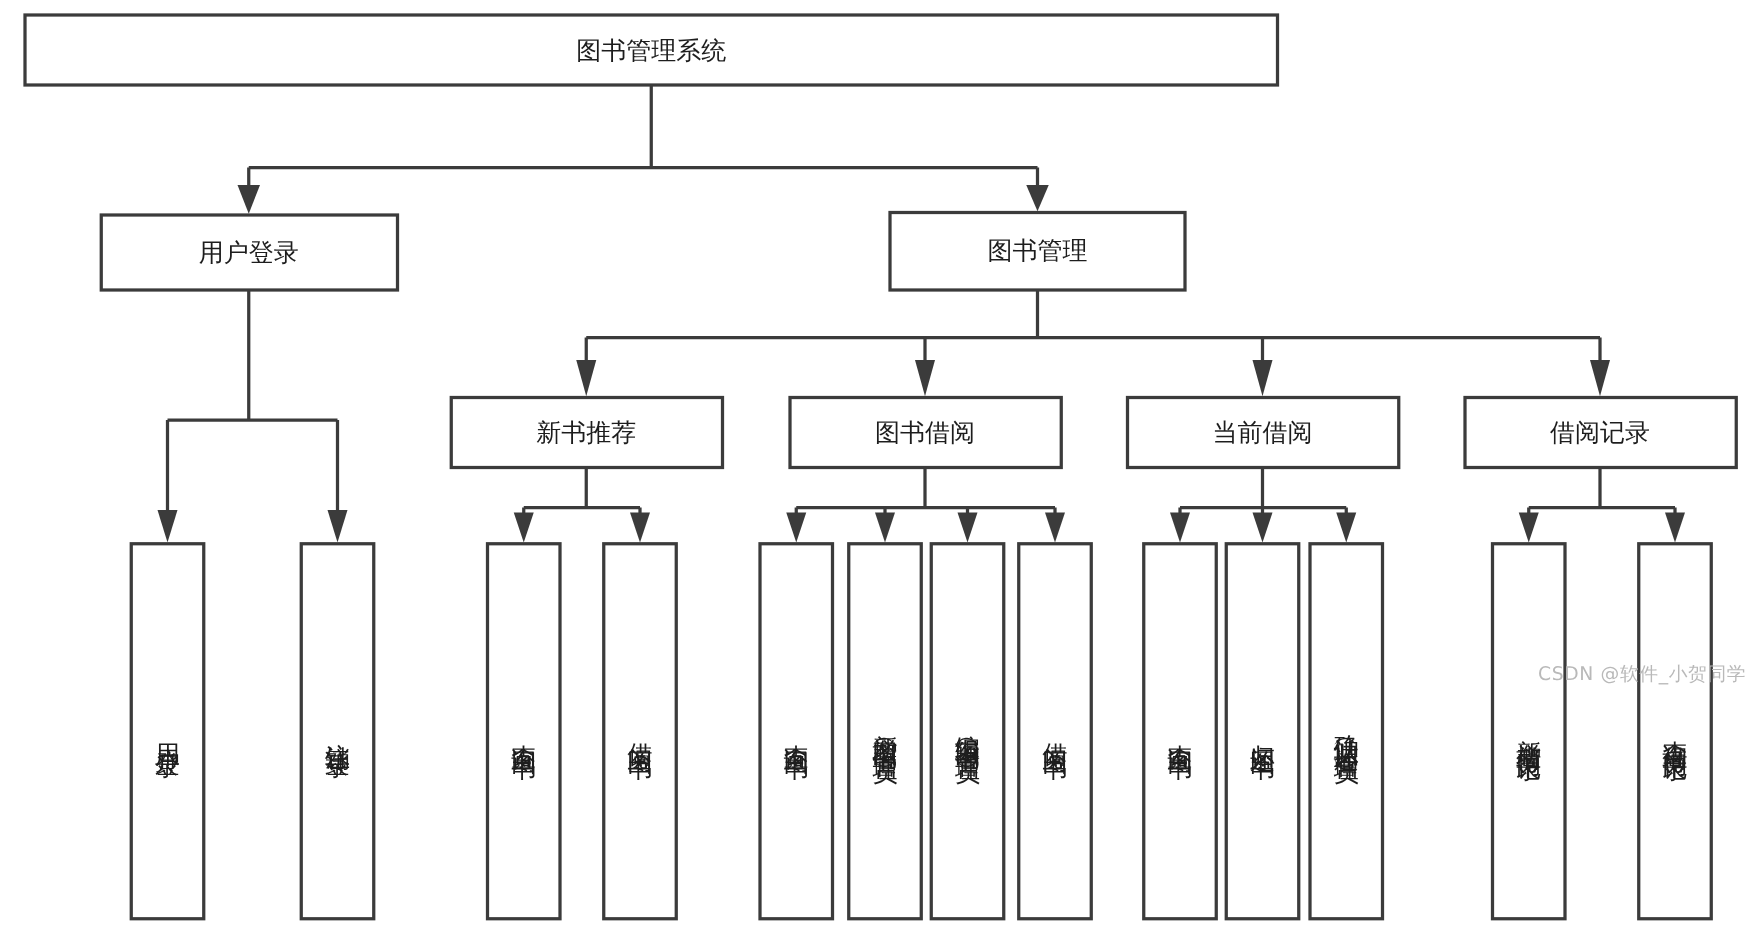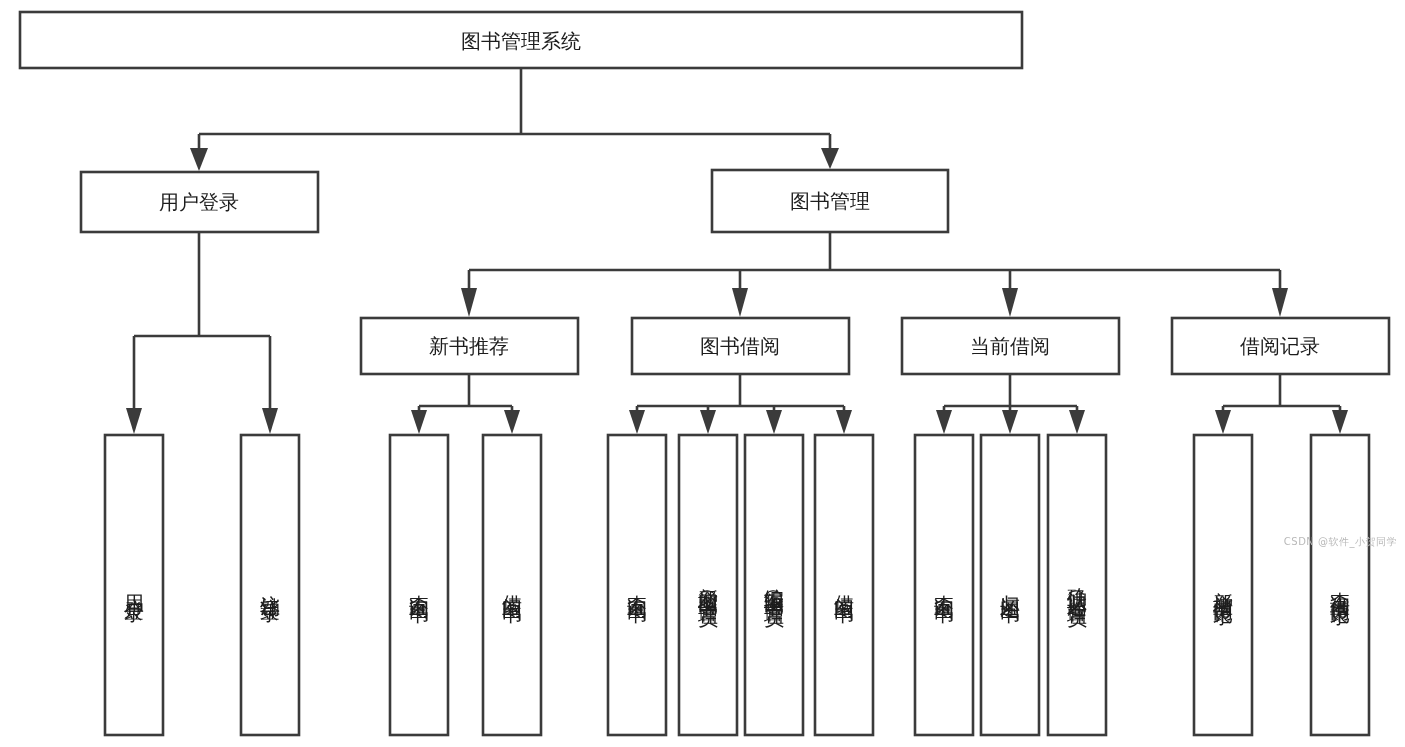--- a/index.html
+++ b/index.html
@@ -63,21 +63,21 @@
     justify-content: center;
     text-align: center;
     white-space: nowrap;
     pointer-events: none;
   }
   .watermark {
     position: absolute;
     right: 8px;
     bottom: 6px;
     font-family: "DejaVu Sans", "Liberation Sans", sans-serif;
-    font-size: 10px;
+    font-size: 15px;
     color: #b9b9b9;
     letter-spacing: 0.5px;
     white-space: nowrap;
   }
 </style>
 </head>
 <body>
 
 <div id="diagram-root">
 

